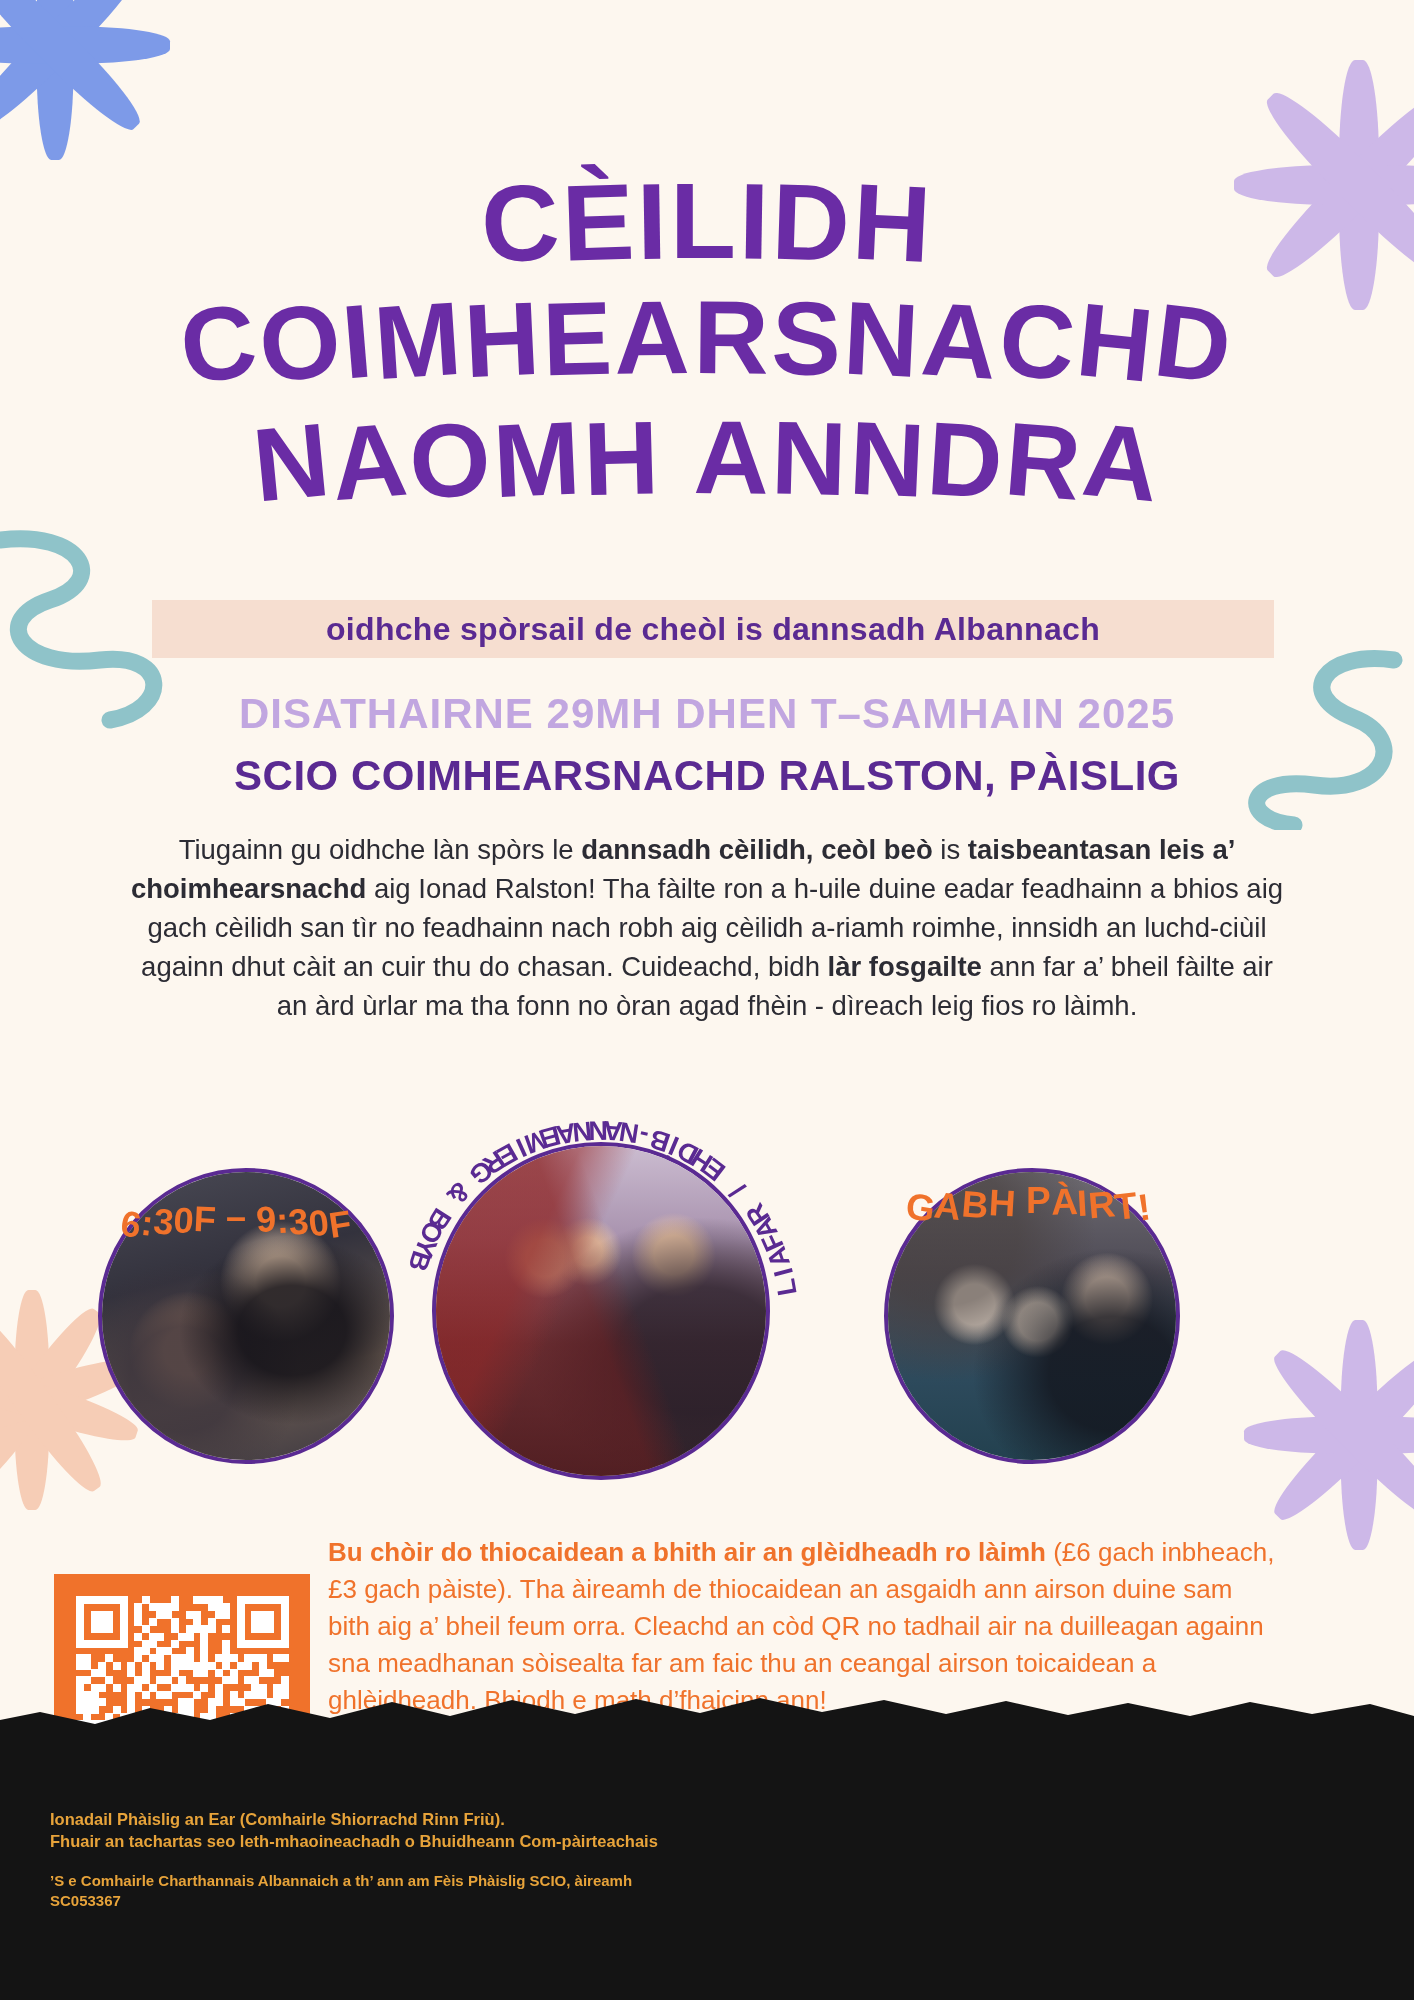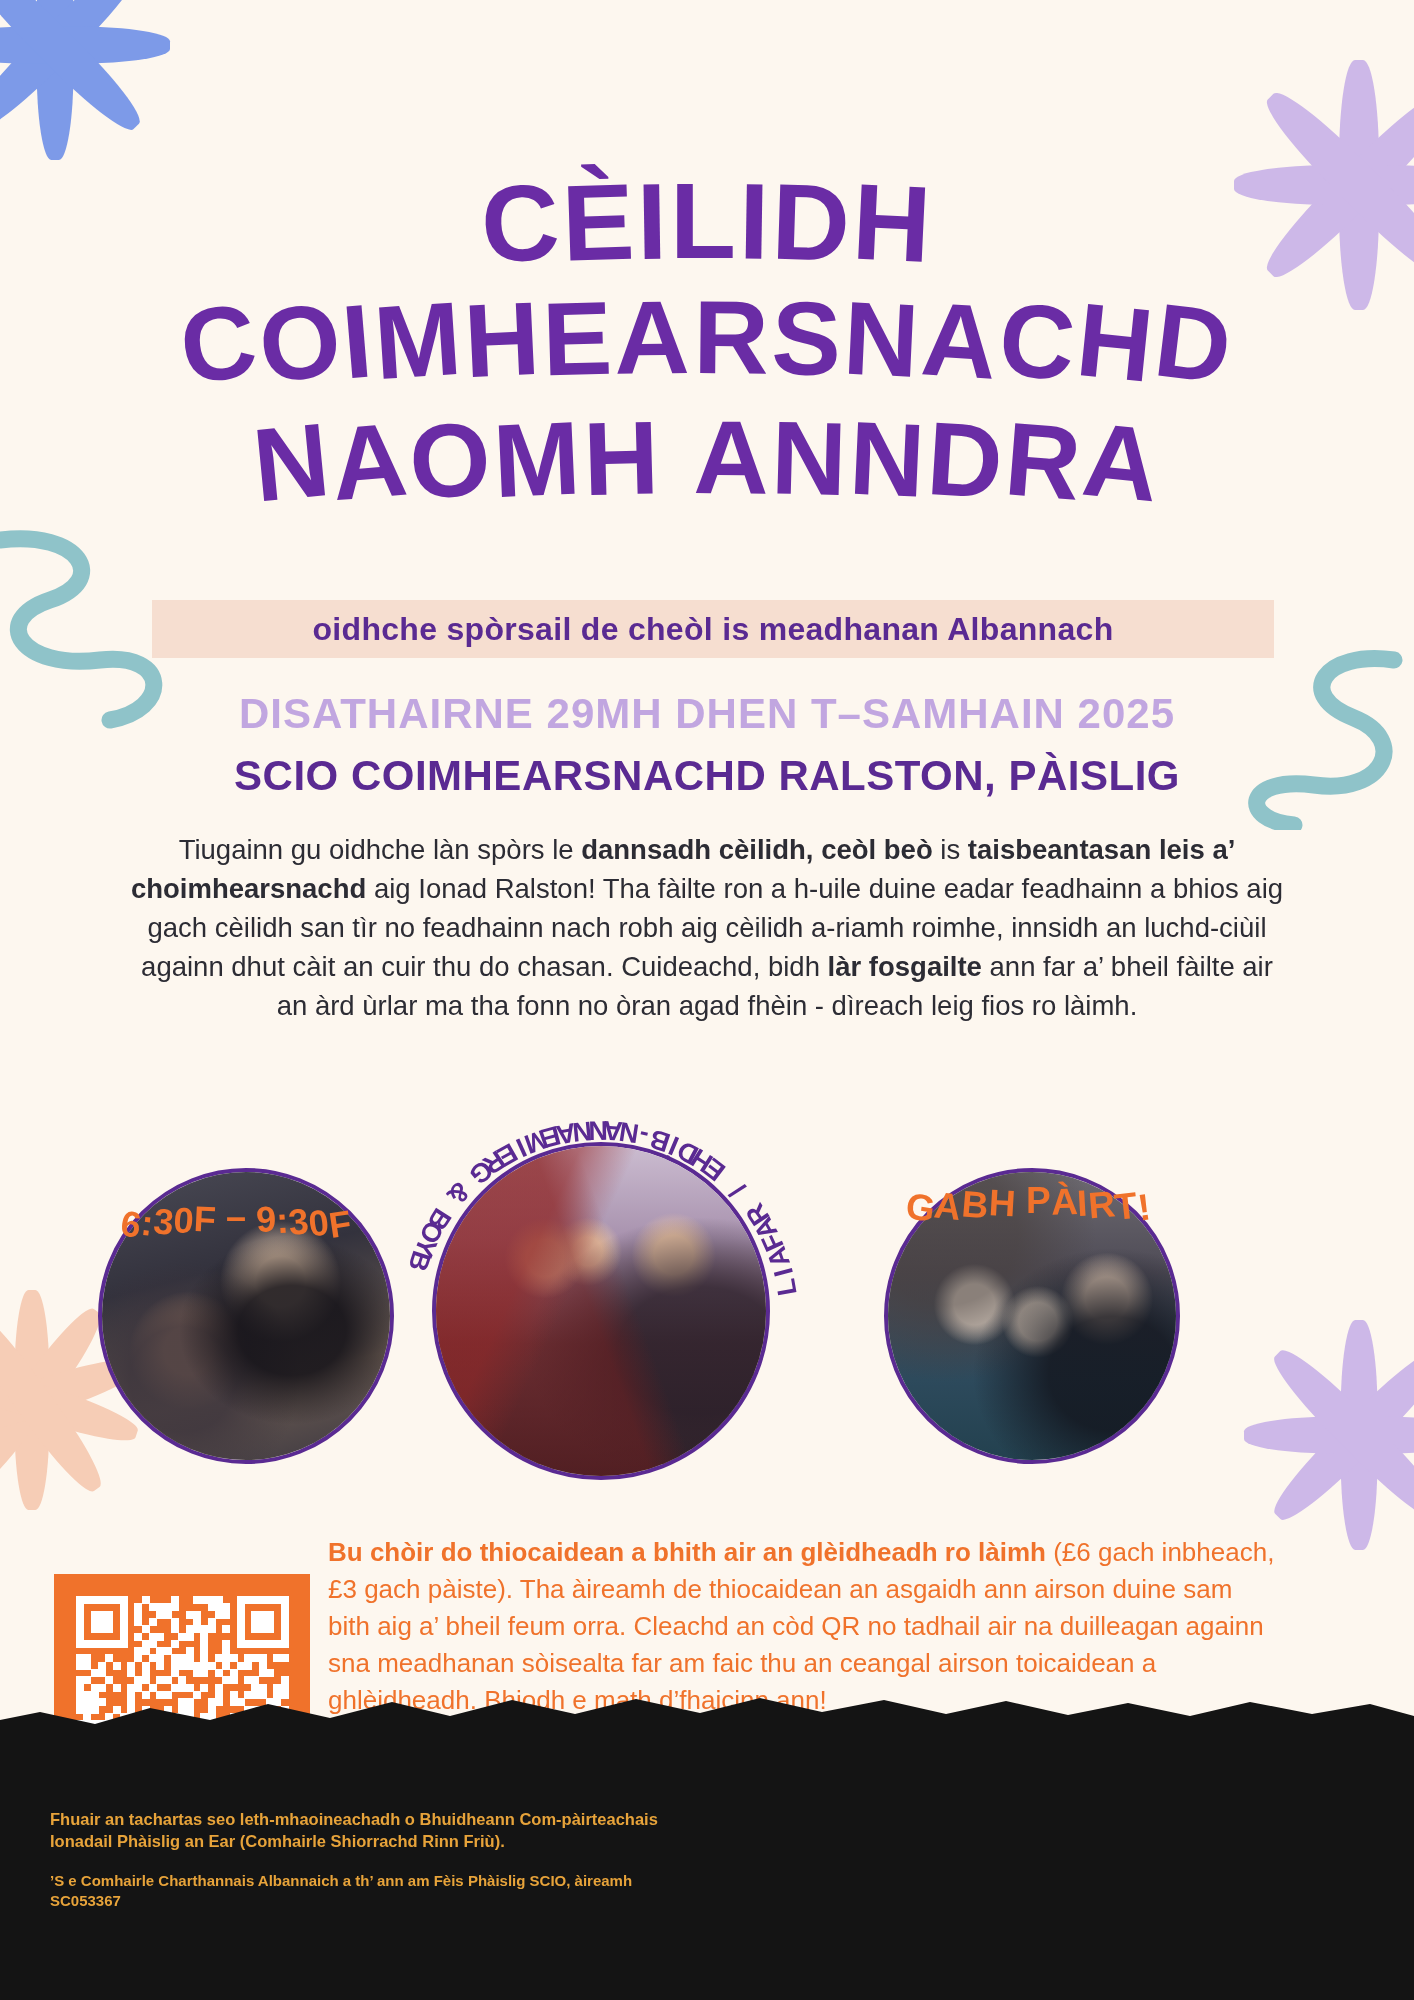--- a/index.html
+++ b/index.html
@@ -335,21 +335,21 @@
   </div>
 
 
   <div class="title-area">
     <div class="arc-line" id="arc1"><span style="transform: rotate(-2.7deg) translateY(2.43px);">C</span><span style="transform: rotate(-1.8deg) translateY(1.62px);">È</span><span style="transform: rotate(-0.9deg) translateY(0.81px);">I</span><span style="transform: rotate(0deg) translateY(0px);">L</span><span style="transform: rotate(0.9deg) translateY(0.81px);">I</span><span style="transform: rotate(1.8deg) translateY(1.62px);">D</span><span style="transform: rotate(2.7deg) translateY(2.43px);">H</span></div>
     <div class="arc-line" id="arc2"><span style="transform: rotate(-6.825deg) translateY(6.1425px);">C</span><span style="transform: rotate(-5.775deg) translateY(5.1975px);">O</span><span style="transform: rotate(-4.725deg) translateY(4.2525px);">I</span><span style="transform: rotate(-3.675deg) translateY(3.3075px);">M</span><span style="transform: rotate(-2.625deg) translateY(2.3625px);">H</span><span style="transform: rotate(-1.575deg) translateY(1.4175px);">E</span><span style="transform: rotate(-0.525deg) translateY(0.4725px);">A</span><span style="transform: rotate(0.525deg) translateY(0.4725px);">R</span><span style="transform: rotate(1.575deg) translateY(1.4175px);">S</span><span style="transform: rotate(2.625deg) translateY(2.3625px);">N</span><span style="transform: rotate(3.675deg) translateY(3.3075px);">A</span><span style="transform: rotate(4.725deg) translateY(4.2525px);">C</span><span style="transform: rotate(5.775deg) translateY(5.1975px);">H</span><span style="transform: rotate(6.825deg) translateY(6.1425px);">D</span></div>
     <div class="arc-line" id="arc3"><span style="transform: rotate(-5.5deg) translateY(4.95px);">N</span><span style="transform: rotate(-4.5deg) translateY(4.05px);">A</span><span style="transform: rotate(-3.5deg) translateY(3.15px);">O</span><span style="transform: rotate(-2.5deg) translateY(2.25px);">M</span><span style="transform: rotate(-1.5deg) translateY(1.35px);">H</span><span style="transform: rotate(-0.5deg) translateY(0.45px);">&nbsp;</span><span style="transform: rotate(0.5deg) translateY(0.45px);">A</span><span style="transform: rotate(1.5deg) translateY(1.35px);">N</span><span style="transform: rotate(2.5deg) translateY(2.25px);">N</span><span style="transform: rotate(3.5deg) translateY(3.15px);">D</span><span style="transform: rotate(4.5deg) translateY(4.05px);">R</span><span style="transform: rotate(5.5deg) translateY(4.95px);">A</span></div>
   </div>
 
   <div class="subtitle-band">
-    <div class="txt">oidhche spòrsail de cheòl is meadhanan Albannach</div>
+    <div class="txt">oidhche spòrsail de cheòl is dannsadh Albannach</div>
   </div>
 
   <div class="date-line">DISATHAIRNE 29MH DHEN T–SAMHAIN 2025</div>
   <div class="venue-line">SCIO COIMHEARSNACHD RALSTON, PÀISLIG</div>
 
   <div class="body-copy">
     <span>Tiugainn gu oidhche làn spòrs le </span><b>dannsadh cèilidh, ceòl beò</b><span> is </span><b>taisbeantasan leis a’ choimhearsnachd</b><span> aig Ionad Ralston! Tha fàilte ron a h-uile duine eadar feadhainn a bhios aig gach cèilidh san tìr no feadhainn nach robh aig cèilidh a-riamh roimhe, innsidh an luchd-ciùil againn dhut càit an cuir thu do chasan. Cuideachd, bidh </span><b>làr fosgailte</b><span> ann far a’ bheil fàilte air an àrd ùrlar ma tha fonn no òran agad fhèin - dìreach leig fios ro làimh.</span>
   </div>
 
   <div class="photos">
@@ -851,21 +851,21 @@
   </div>
 
   <div class="footer">
     <svg class="torn" viewBox="0 0 1414 40" preserveAspectRatio="none">
       <path d="M0,40 L0,26 L40,18 L95,30 L150,14 L210,26 L268,10 L330,24 L392,8 L450,22 L512,6
                L575,20 L636,5 L700,19 L760,4 L822,18 L884,6 L946,20 L1006,7 L1068,21 L1128,9
                L1190,22 L1250,8 L1312,20 L1370,10 L1414,22 L1414,40 Z" fill="#141414"></path>
     </svg>
 
     <div class="footer-left">
+      <div>Ionadail Phàislig an Ear (Comhairle Shiorrachd Rinn Friù).</div>
       <div>Fhuair an tachartas seo leth-mhaoineachadh o Bhuidheann Com-pàirteachais</div>
-      <div>Ionadail Phàislig an Ear (Comhairle Shiorrachd Rinn Friù).</div>
       <div class="small">’S e Comhairle Charthannais Albannaich a th’ ann am Fèis Phàislig SCIO, àireamh SC053367</div>
     </div>
 
 
   </div>
 
 </div>
 
 </body></html>

